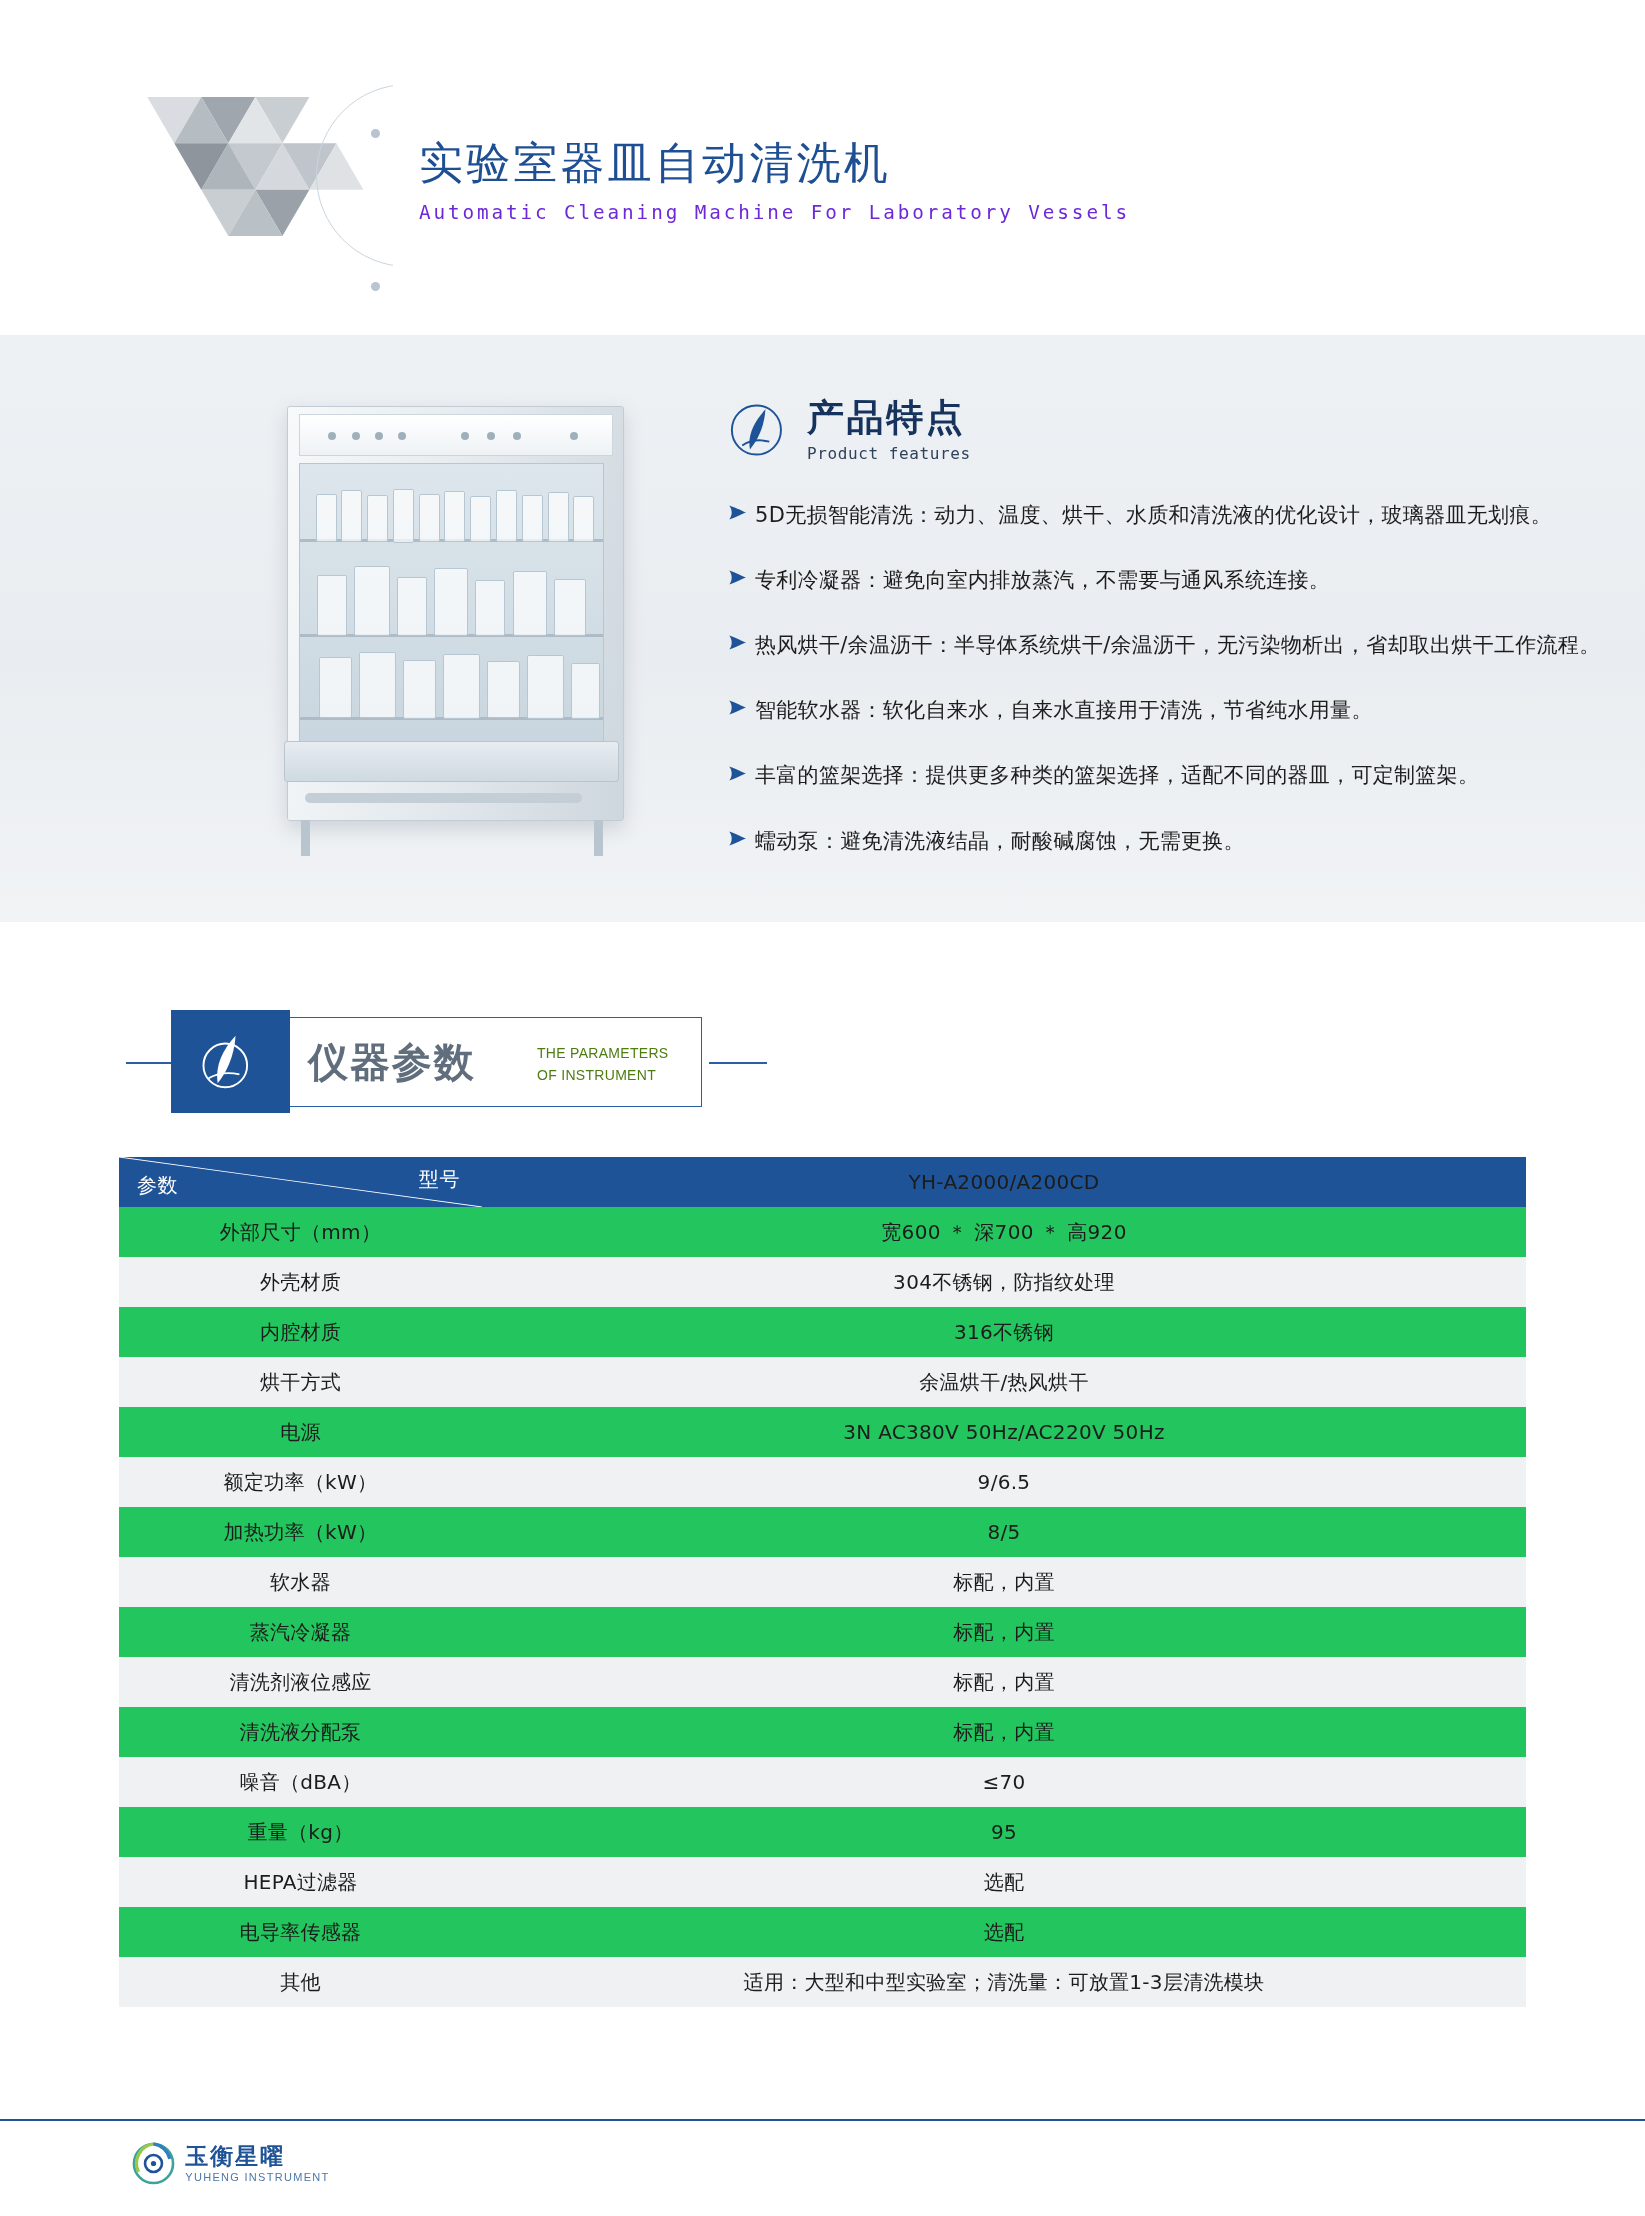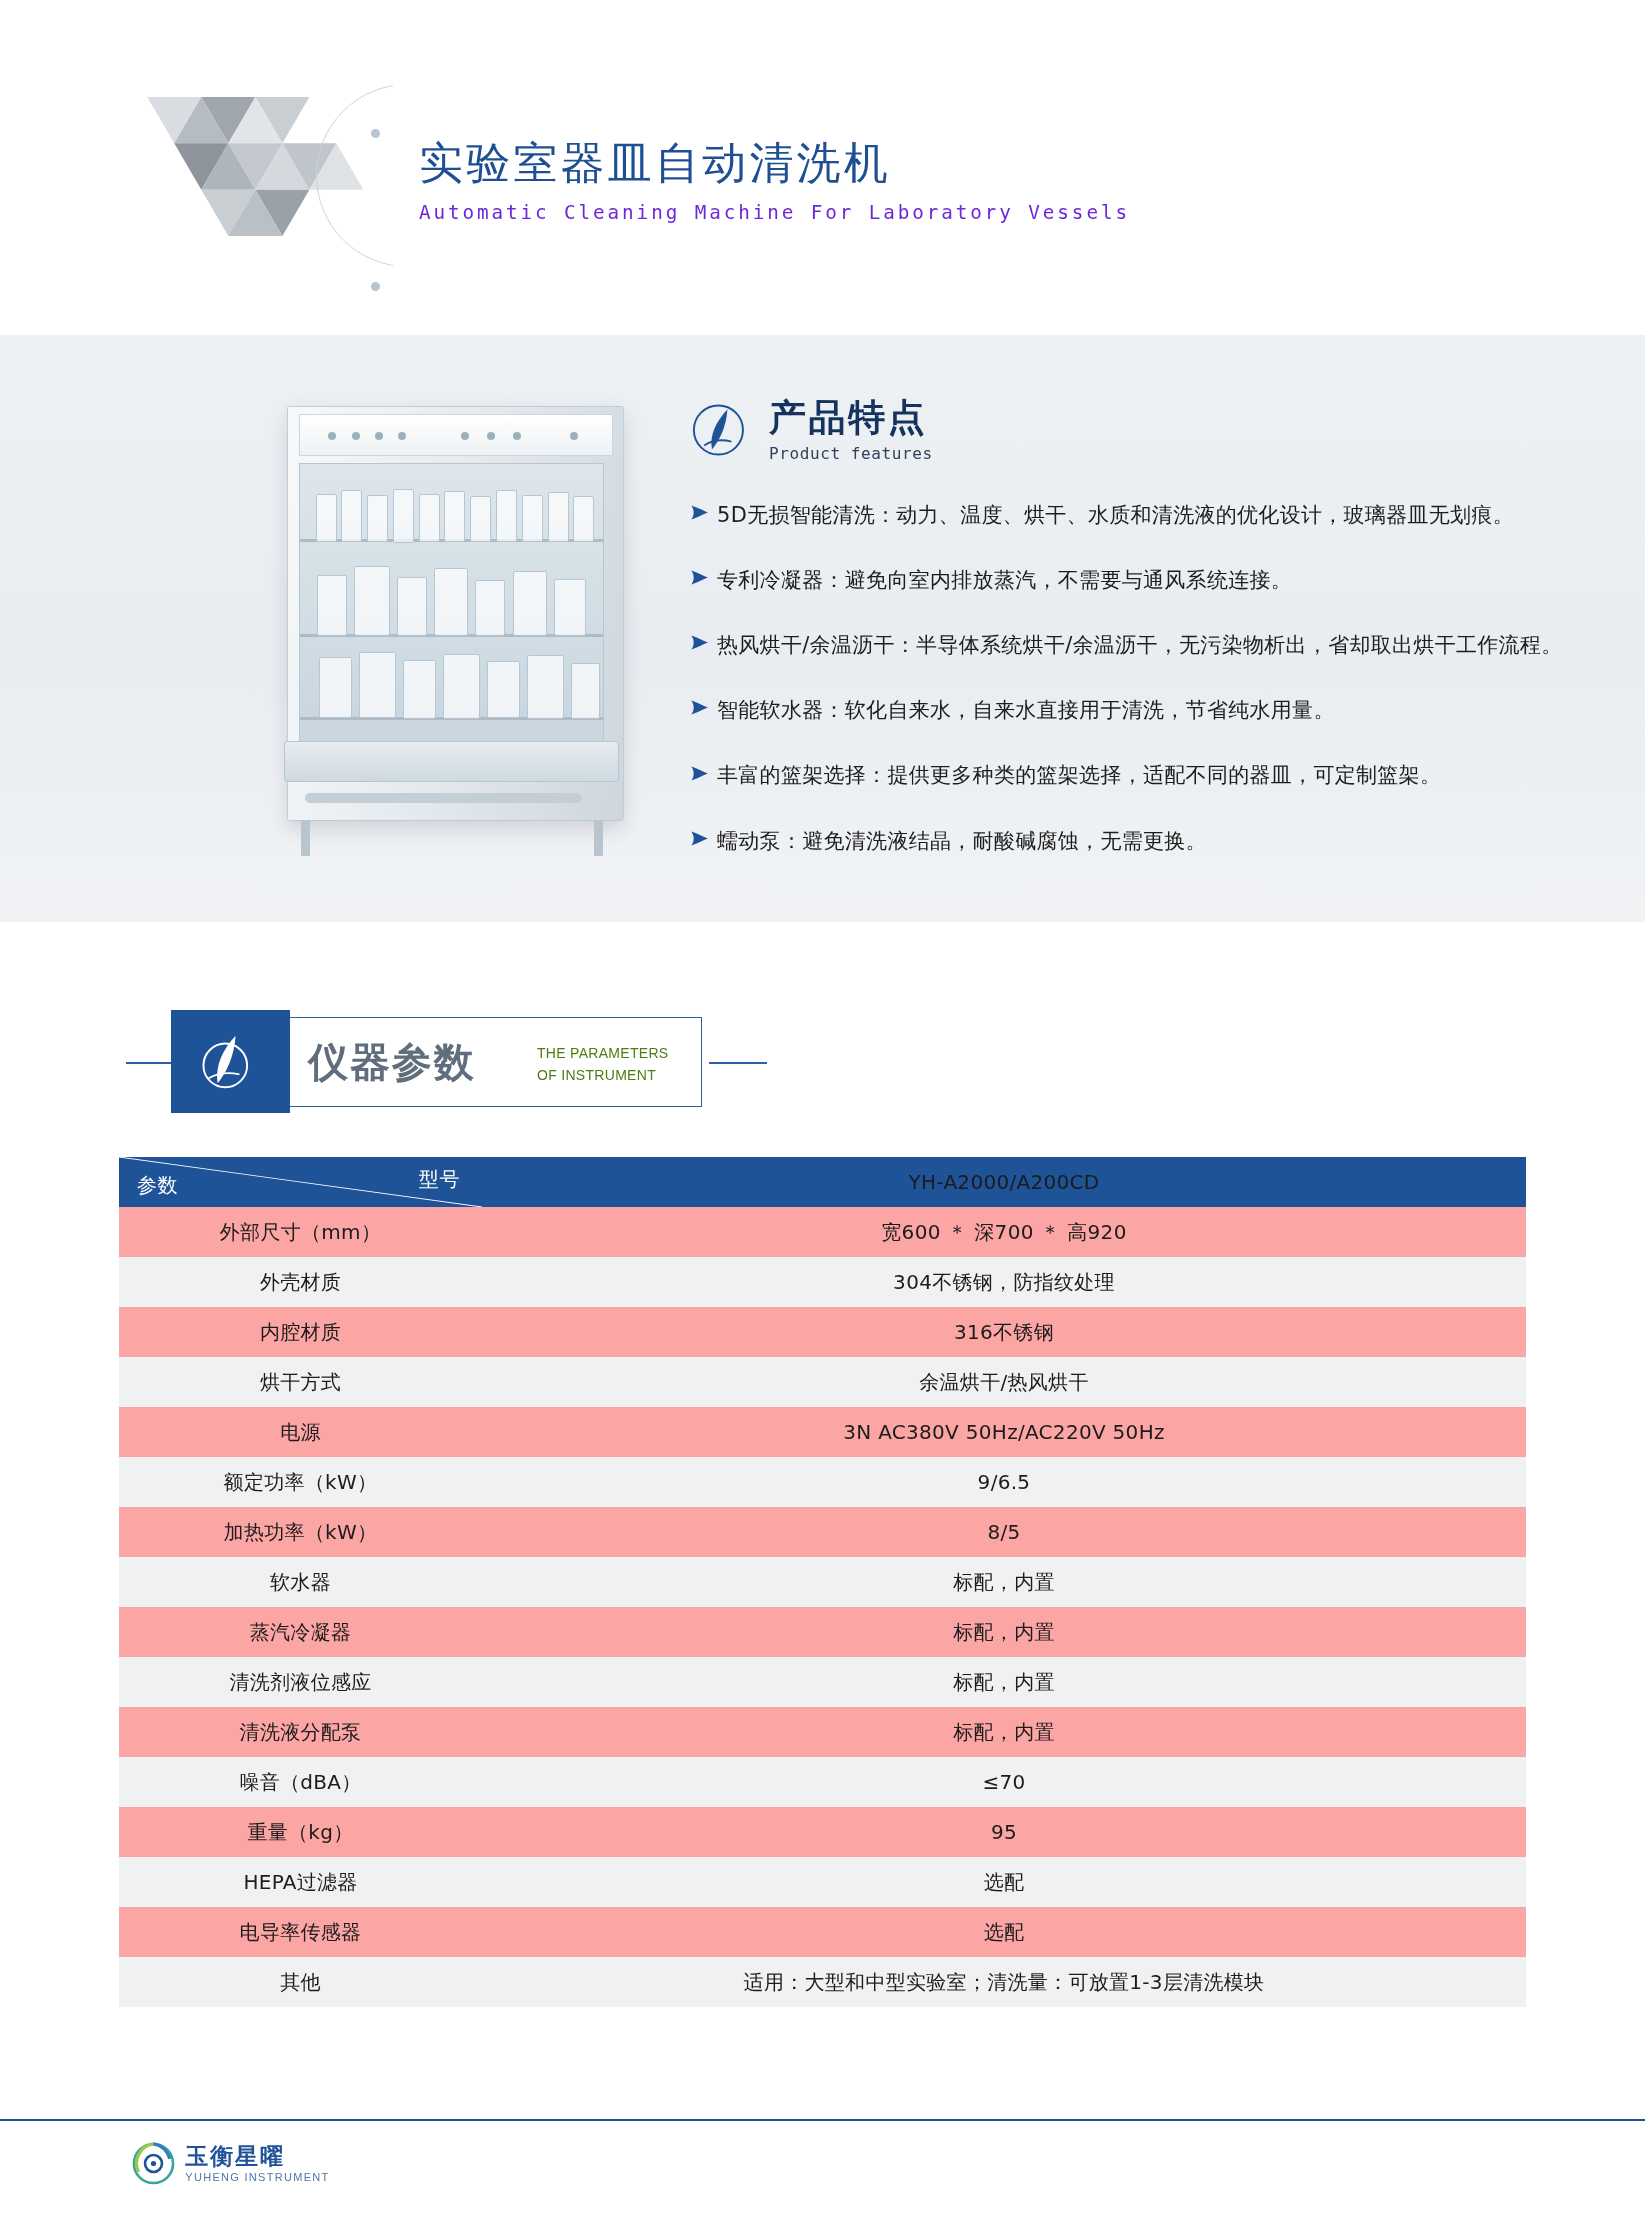--- a/index.html
+++ b/index.html
@@ -146,21 +146,21 @@
   }
   .m-leg {
     position: absolute;
     width: 9px; height: 36px;
     background: #b9c5ce;
     bottom: 14px;
   }
 
   .features {
     position: absolute;
-    left: 690px;
+    left: 728px;
     top: 64px;
     width: 903px;
   }
   .features-head {
     display: flex;
     align-items: flex-start;
     gap: 17px;
   }
   .pen-mark {
     width: 62px; height: 62px;
@@ -313,21 +313,21 @@
   }
   .th-corner .lbl-param {
     position: absolute;
     left: 18px;
     bottom: 7.7px;
     font-size: 20px;
     color: #fff;
     letter-spacing: 0.6px;
   }
   .row-alt td { background: #f0f1f3; }
-  .row-plain td { background: #fca5a5; }
+  .row-plain td { background: #22c55e; }
   td.name { width: 361px; }
 
   
   .footer {
     position: absolute;
     left: 0; bottom: 0;
     width: 100%;
     height: 97px;
   }
   .footer-line {

